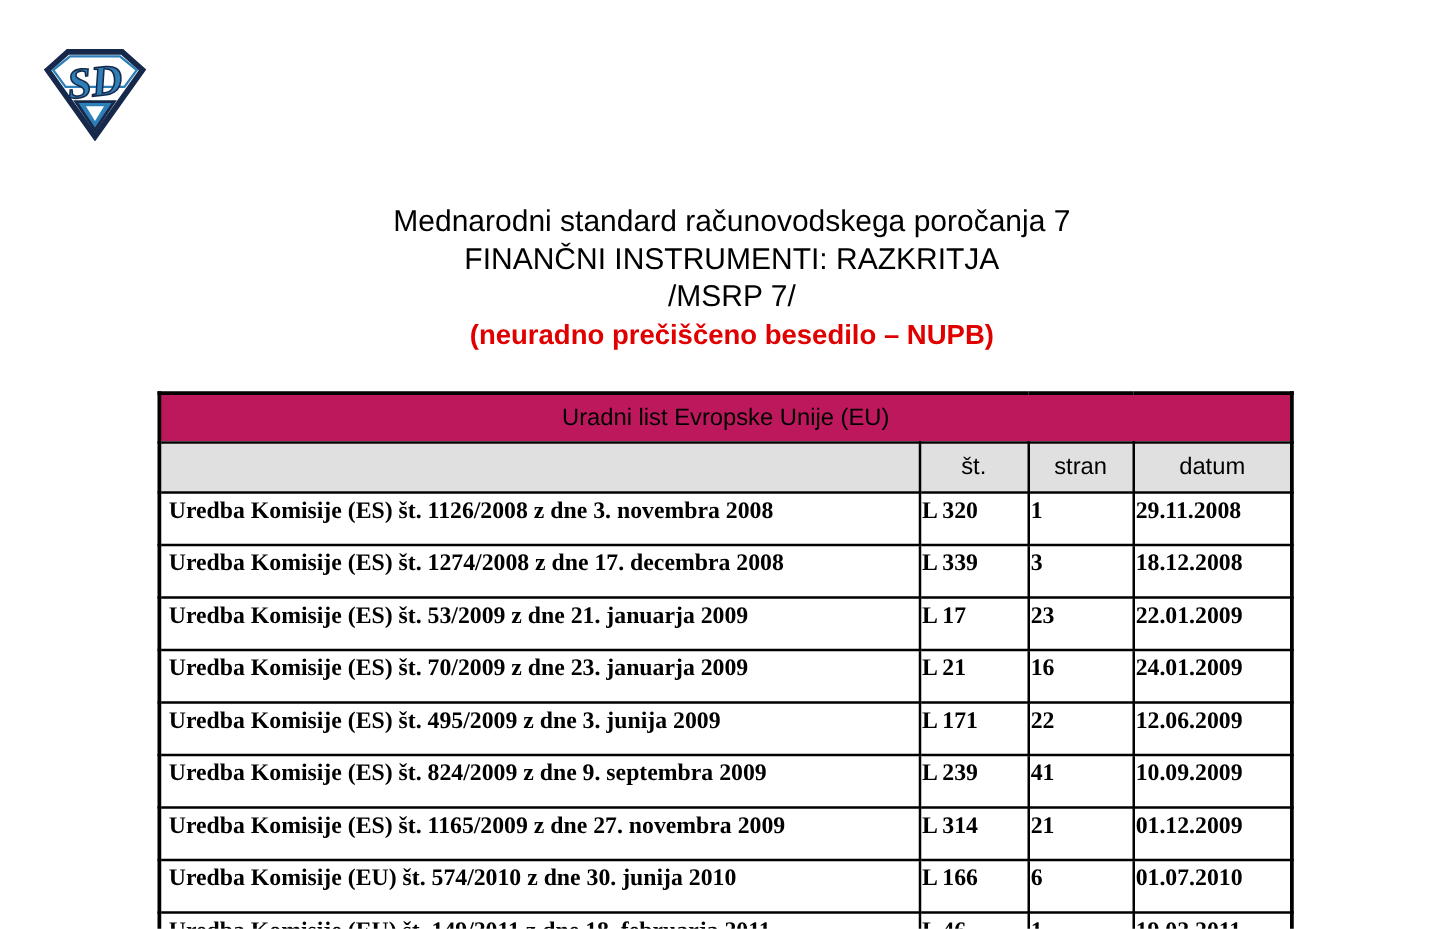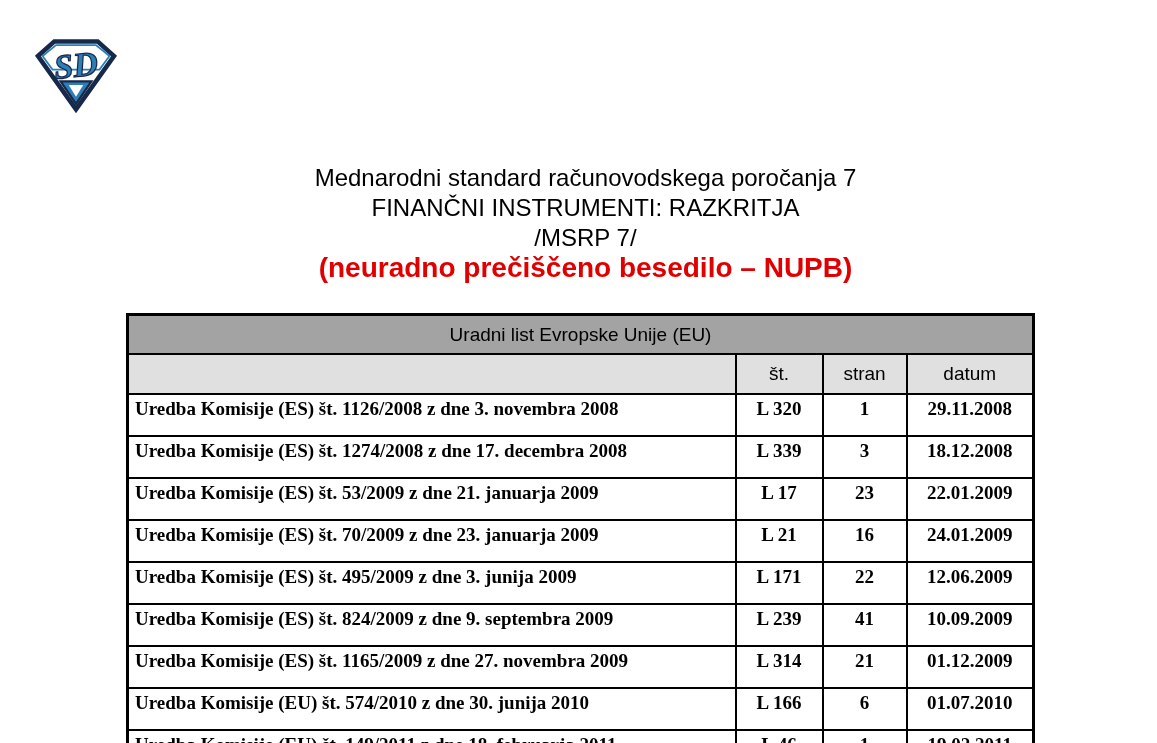--- a/index.html
+++ b/index.html
@@ -30,21 +30,21 @@
     text-align: center;
   }
   .title-line {
     font-size: 24px;
     font-weight: normal;
     line-height: 30px;
     margin: 0;
     letter-spacing: 0px;
   }
   .title-note {
-    font-size: 28px;
+    font-size: 22px;
     font-weight: bold;
     line-height: 30px;
     margin: 0;
     color: #e00000;
   }
   table.journal {
     position: absolute;
     left: 126px;
     top: 313px;
     width: 906px;
@@ -53,21 +53,21 @@
     border: 3px solid #000000;
     font-size: 19px;
   }
   table.journal td, table.journal th {
     border: 2px solid #000000;
     overflow: hidden;
     white-space: nowrap;
   }
   tr.caption-row td {
     height: 35px;
-    background: #a3a3a3;
+    background: #be185d;
     text-align: center;
     vertical-align: middle;
     font-weight: normal;
   }
   tr.header-row td {
     height: 36px;
     background: #e0e0e0;
     text-align: center;
     vertical-align: middle;
     font-weight: normal;
@@ -80,21 +80,21 @@
     padding-top: 3px;
     font-family: Liberation Serif, serif;
   }
   tr.data-row td.doc {
     text-align: left;
     padding-left: 6px;
   }
   tr.data-row td.num,
   tr.data-row td.pg,
   tr.data-row td.dt {
-    text-align: center;
+    text-align: left;
   }
 </style>
 </head>
 <body>
 
 <div class="logo">
   <svg viewBox="0 0 100 84" width="92" height="76" xmlns="http://www.w3.org/2000/svg">
     <polygon points="8,21 26,5 74,5 92,21 50,80" fill="#ffffff" stroke="#16294a" stroke-width="5" stroke-linejoin="miter"></polygon>
     <polygon points="13,21 28,9 72,9 87,21 76,36 24,36" fill="none" stroke="#2e7fb8" stroke-width="2"></polygon>
     <polygon points="33,49 67,49 50,74" fill="#2e7fb8" stroke="#16294a" stroke-width="2.5"></polygon>

